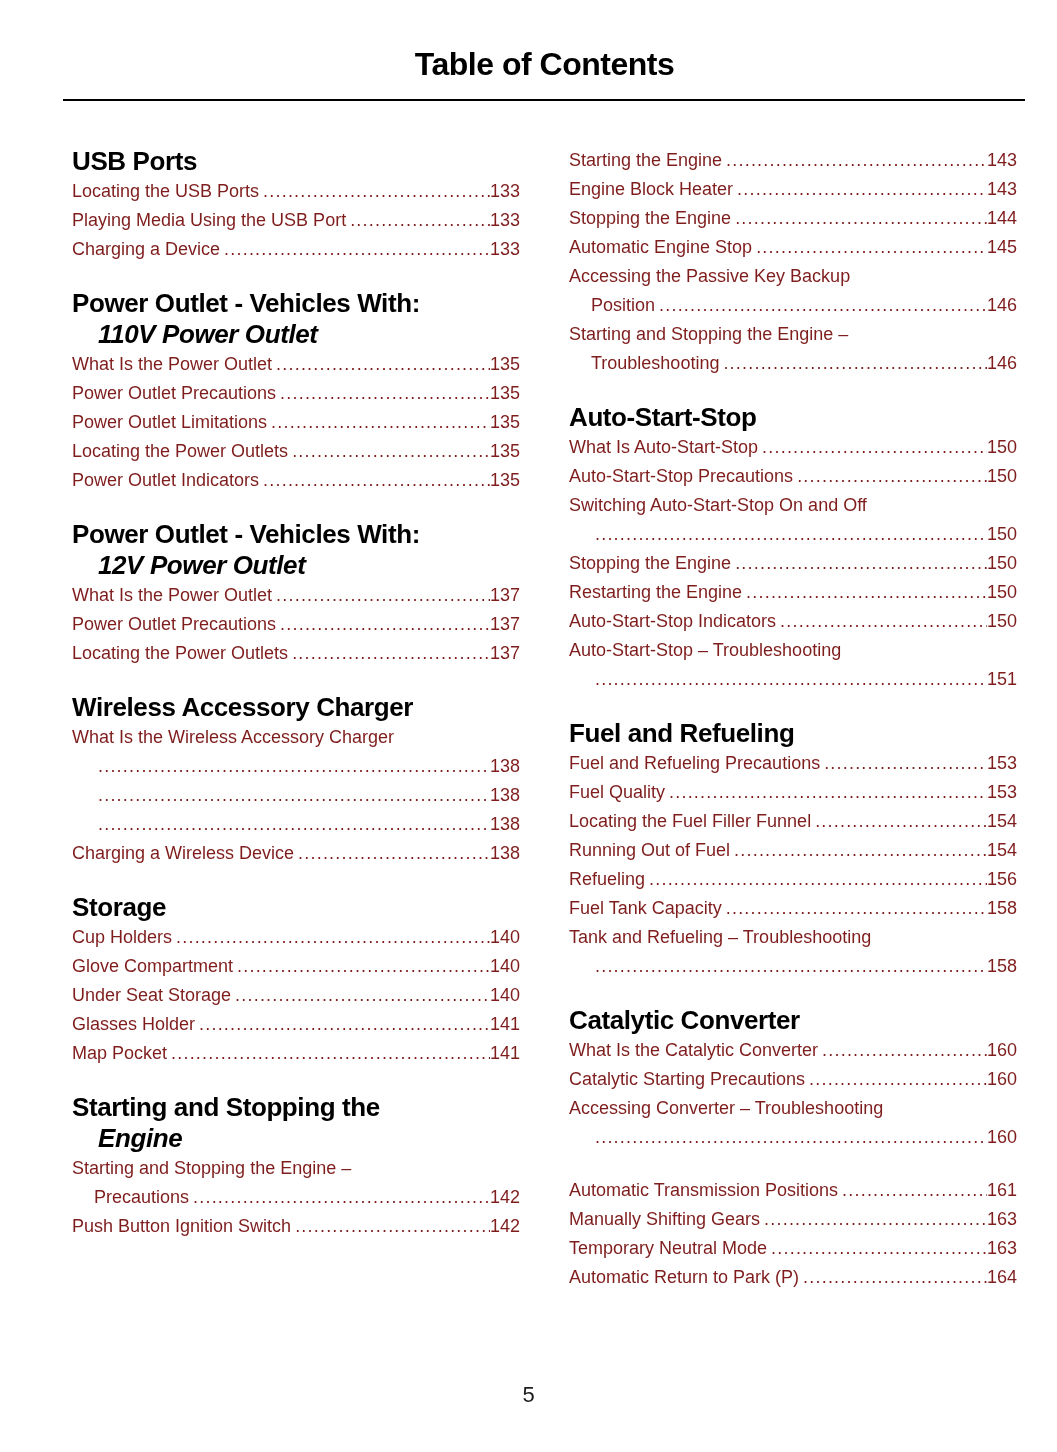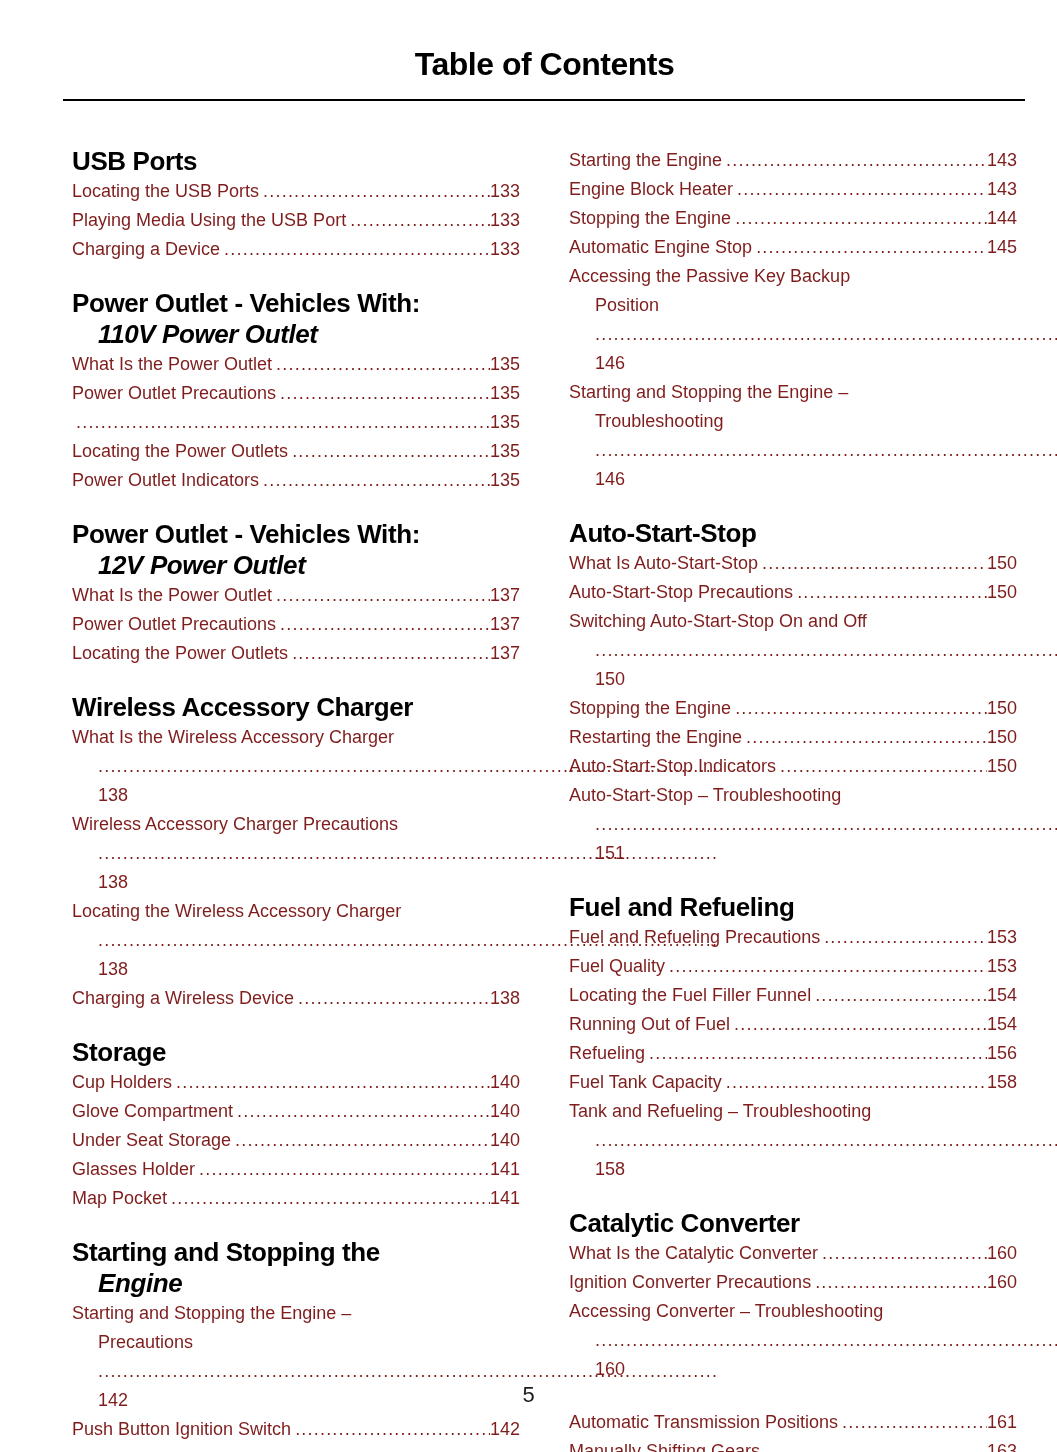--- a/index.html
+++ b/index.html
@@ -41,21 +41,21 @@
   .sec-heading {
     font-size: 26px;
     font-weight: bold;
     line-height: 31px;
     letter-spacing: -0.4px;
     color: #000;
   }
   .sec-heading .h2 { padding-left: 26px; font-style: italic; }
   .entry { font-size: 18px; line-height: 29px; color: #7f1d1d; }
   .row { display: flex; align-items: baseline; }
-  .l2 { padding-left: 22px; flex-direction: column; }
+  .l2 { padding-left: 22px; }
   .et { white-space: nowrap; }
   .dots {
     flex: 1 1 auto;
     overflow: hidden;
     white-space: nowrap;
     margin-left: 4px;
   }
   .dots::after {
     content: "....................................................................................................";
     letter-spacing: 1.2px;
@@ -122,20 +122,21 @@
         </div>
         <div class="entry">
           <div class="row">
             <span class="et">Power Outlet Precautions</span>
             <span class="dots"></span>
             <span class="pg">135</span>
           </div>
         </div>
         <div class="entry">
           <div class="row">
+            <span class="et">Power Outlet Limitations</span>
             <span class="dots"></span>
             <span class="pg">135</span>
           </div>
         </div>
         <div class="entry">
           <div class="row">
             <span class="et">Locating the Power Outlets</span>
             <span class="dots"></span>
             <span class="pg">135</span>
           </div>
@@ -182,28 +183,26 @@
           <div class="h1">Wireless Accessory Charger</div>
         </div>
         <div class="entry">
           <div class="l1"><span class="et">What Is the Wireless Accessory Charger</span></div>
           <div class="row l2">
             <span class="dots"></span>
             <span class="pg">138</span>
           </div>
         </div>
         <div class="entry">
-          <div class="l1"><span class="et">Wireless Accessory Charger Precautions</span></div>
           <div class="row l2">
             <span class="dots"></span>
             <span class="pg">138</span>
           </div>
         </div>
         <div class="entry">
-          <div class="l1"><span class="et">Locating the Wireless Accessory Charger</span></div>
           <div class="row l2">
             <span class="dots"></span>
             <span class="pg">138</span>
           </div>
         </div>
         <div class="entry">
           <div class="row">
             <span class="et">Charging a Wireless Device</span>
             <span class="dots"></span>
             <span class="pg">138</span>
@@ -441,21 +440,21 @@
         </div>
         <div class="entry">
           <div class="row">
             <span class="et">What Is the Catalytic Converter</span>
             <span class="dots"></span>
             <span class="pg">160</span>
           </div>
         </div>
         <div class="entry">
           <div class="row">
-            <span class="et">Ignition Converter Precautions</span>
+            <span class="et">Catalytic Starting Precautions</span>
             <span class="dots"></span>
             <span class="pg">160</span>
           </div>
         </div>
         <div class="entry">
           <div class="l1"><span class="et">Accessing Converter – Troubleshooting</span></div>
           <div class="row l2">
             <span class="dots"></span>
             <span class="pg">160</span>
           </div>

